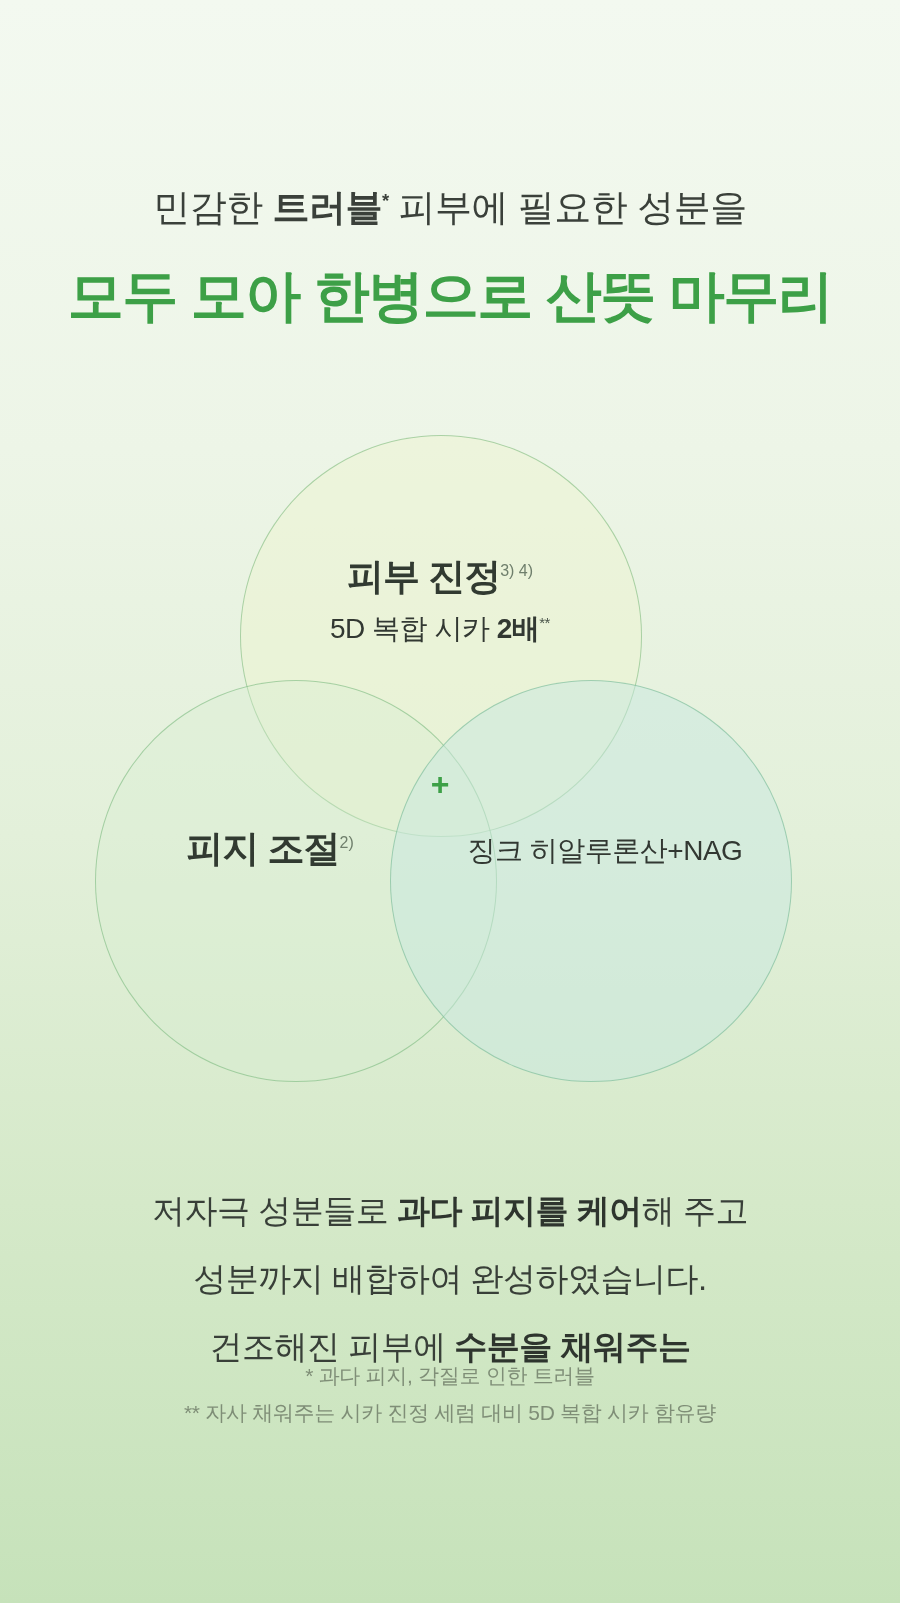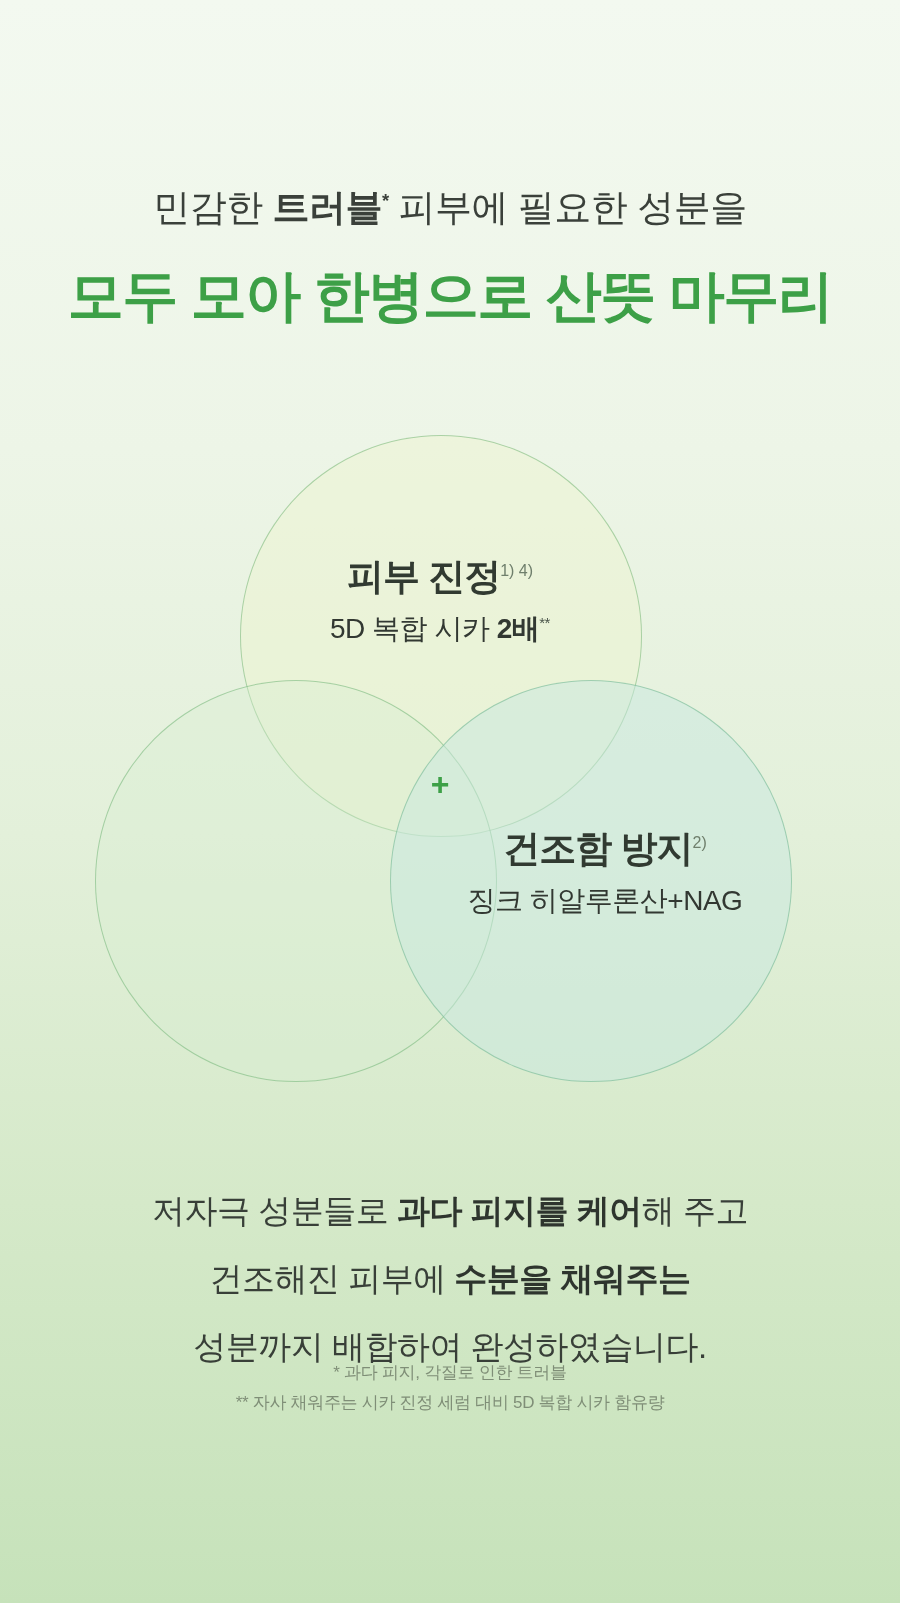--- a/index.html
+++ b/index.html
@@ -140,21 +140,21 @@
   .body-copy p { margin: 18px; }
   .body-copy b { font-weight: 800; color: #2e352e; }
 
   
   .footnotes {
     position: absolute;
     top: 1358px;
     left: 0;
     width: 100%;
     text-align: center;
-    font-size: 17px;
+    font-size: 21px;
     color: #7f8e77;
     letter-spacing: -0.3px;
     line-height: 1.75;
   }
   .footnotes p { margin: 0; }
 </style>
 </head>
 <body>
 
 <div class="page">
@@ -165,37 +165,37 @@
   </header>
 
   <div class="venn">
     <div class="circle circle-top"></div>
     <div class="circle circle-left"></div>
     <div class="circle circle-right"></div>
 
     <div class="plus">+</div>
 
     <div class="venn-label label-top">
-      <div class="label-title"><span>피부 진정</span><sup>1) 4)</sup></div>
+      <div class="label-title"><span>피부 진정</span><sup>3) 4)</sup></div>
       <div class="label-desc"><span>5D 복합 시카 </span><b>2배</b><sup>**</sup></div>
     </div>
 
     <div class="venn-label label-left">
+      <div class="label-title"><span>피지 조절</span><sup>2)</sup></div>
     </div>
 
     <div class="venn-label label-right">
-      <div class="label-title"><span>건조함 방지</span><sup>2)</sup></div>
       <div class="label-desc"><span>징크 히알루론산+NAG</span><b></b><sup></sup></div>
     </div>
   </div>
 
   <div class="body-copy">
     <p><span>저자극 성분들로 </span><b>과다 피지를 케어</b><span>해 주고</span></p>
+    <p><span>성분까지 배합하여 완성하였습니다.</span><b></b><span></span></p>
     <p><span>건조해진 피부에 </span><b>수분을 채워주는</b><span></span></p>
-    <p><span>성분까지 배합하여 완성하였습니다.</span><b></b><span></span></p>
   </div>
 
   <div class="footnotes">
     <p>* 과다 피지, 각질로 인한 트러블</p>
     <p>** 자사 채워주는 시카 진정 세럼 대비 5D 복합 시카 함유량</p>
   </div>
 
 </div>
 
 </body></html>

